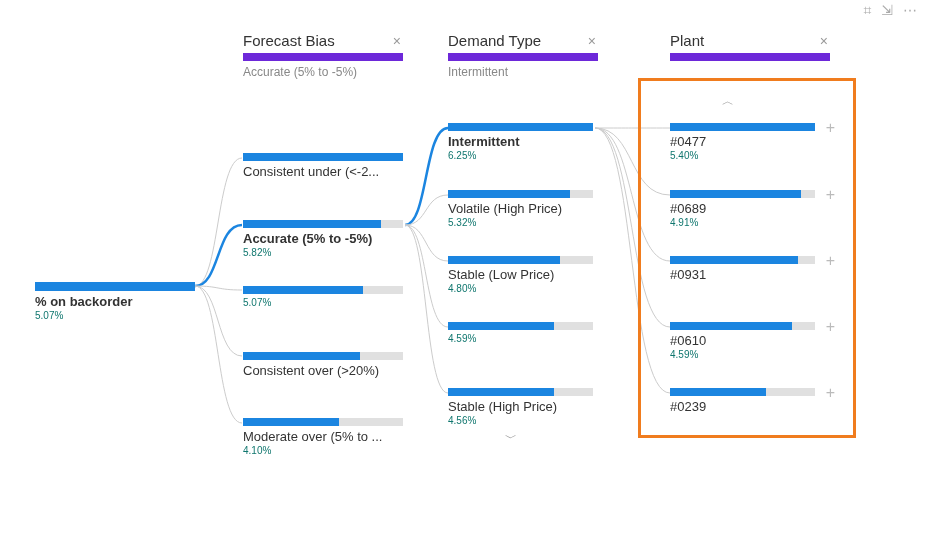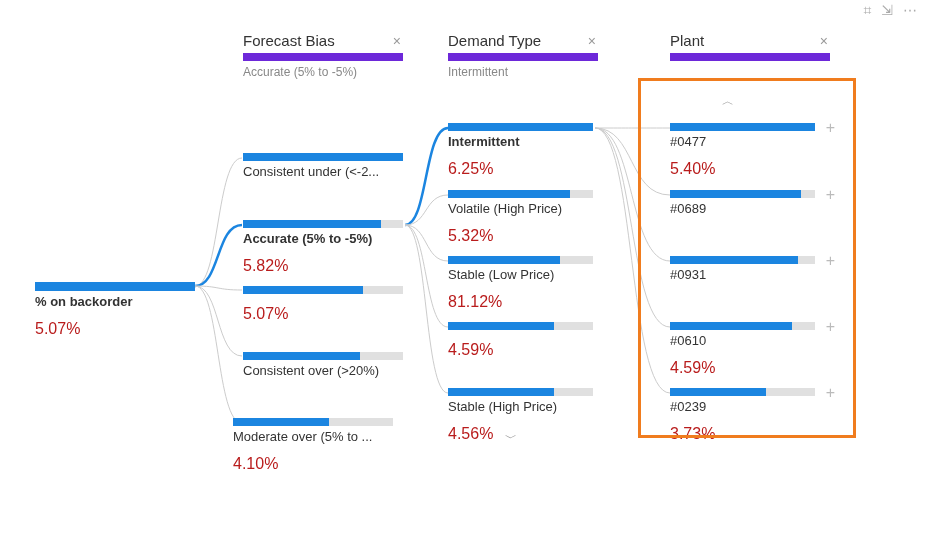--- a/index.html
+++ b/index.html
@@ -12,21 +12,21 @@
   .col-header .close{color:#999;font-size:14px;cursor:pointer;padding:0 2px}
   .col-sub{font-size:12px;color:#888;margin-top:4px}
   .node{position:absolute;width:160px}
   .node.small{width:145px}
   .bar{height:8px;background:#e0e0e0;position:relative;margin-bottom:3px}
   .bar .fill{position:absolute;left:0;top:0;height:100%;background:#1b85e0}
   .bar.root{height:9px}
   .bar.root .fill{width:100%}
   .node-label{font-size:13px;color:#333;white-space:nowrap;overflow:hidden;text-overflow:ellipsis}
   .node-label.bold{font-weight:700}
-  .node-value{font-size:16px;color:#b91c1c;margin-top:11px}
+  .node-value{font-size:10px;color:#0f766e;margin-top:1px}
   .plus{position:absolute;right:-20px;top:-4px;color:#bbb;font-size:16px;cursor:pointer}
   .scroll-up,.scroll-down{text-align:center;color:#999;cursor:pointer;font-size:12px}
   .highlight-box{position:absolute;border:3px solid #f07c1e;pointer-events:none}
 </style>
 </head>
 <body>
 
 <div class="toolbar">
   <span>⌗</span>
   <span>⇲</span>
@@ -101,21 +101,21 @@
       <div class="fill" style="width: 75%;"></div>
     </div>
   <div class="node-value">5.07%</div>
 </div>
 <div class="node" style="left:243px;top:352px">
   <div class="bar">
       <div class="fill" style="width: 73%;"></div>
     </div>
   <div class="node-label">Consistent over (&gt;20%)</div>
 </div>
-<div class="node" style="left:233px;top:418px">
+<div class="node" style="left:243px;top:418px">
   <div class="bar">
       <div class="fill" style="width: 60%;"></div>
     </div>
   <div class="node-label">Moderate over (5% to ...</div>
   <div class="node-value">4.10%</div>
 </div>
 
 <div class="node small" style="left:448px;top:123px">
   <div class="bar">
       <div class="fill" style="width: 100%;"></div>
@@ -128,21 +128,21 @@
       <div class="fill" style="width: 84%;"></div>
     </div>
   <div class="node-label">Volatile (High Price)</div>
   <div class="node-value">5.32%</div>
 </div>
 <div class="node small" style="left:448px;top:256px">
   <div class="bar">
       <div class="fill" style="width: 77%;"></div>
     </div>
   <div class="node-label">Stable (Low Price)</div>
-  <div class="node-value">81.12%</div>
+  <div class="node-value">4.80%</div>
 </div>
 <div class="node small" style="left:448px;top:322px">
   <div class="bar">
       <div class="fill" style="width: 73%;"></div>
     </div>
   <div class="node-value">4.59%</div>
 </div>
 <div class="node small" style="left:448px;top:388px">
   <div class="bar">
       <div class="fill" style="width: 73%;"></div>
@@ -160,20 +160,21 @@
     </div>
   <div class="node-label">#0477</div>
   <div class="node-value">5.40%</div>
   <span class="plus">+</span>
 </div>
 <div class="node small" style="left:670px;top:190px">
   <div class="bar">
       <div class="fill" style="width: 90%;"></div>
     </div>
   <div class="node-label">#0689</div>
+  <div class="node-value">4.91%</div>
   <span class="plus">+</span>
 </div>
 <div class="node small" style="left:670px;top:256px">
   <div class="bar">
       <div class="fill" style="width: 88%;"></div>
     </div>
   <div class="node-label">#0931</div>
   <span class="plus">+</span>
 </div>
 <div class="node small" style="left:670px;top:322px">
@@ -182,17 +183,16 @@
     </div>
   <div class="node-label">#0610</div>
   <div class="node-value">4.59%</div>
   <span class="plus">+</span>
 </div>
 <div class="node small" style="left:670px;top:388px">
   <div class="bar">
       <div class="fill" style="width: 66%;"></div>
     </div>
   <div class="node-label">#0239</div>
-  <div class="node-value">3.73%</div>
   <span class="plus">+</span>
 </div>
 
 <div class="highlight-box" style="left:638px;top:78px;width:218px;height:360px"></div>
 
 </body></html>

